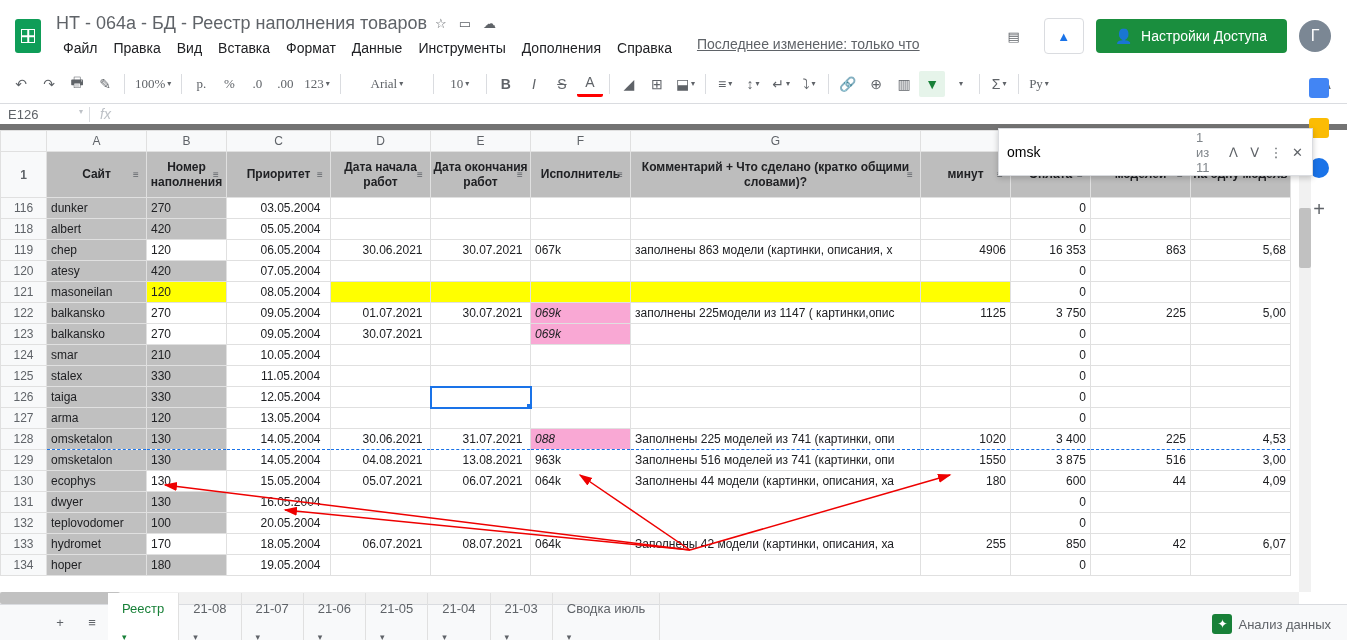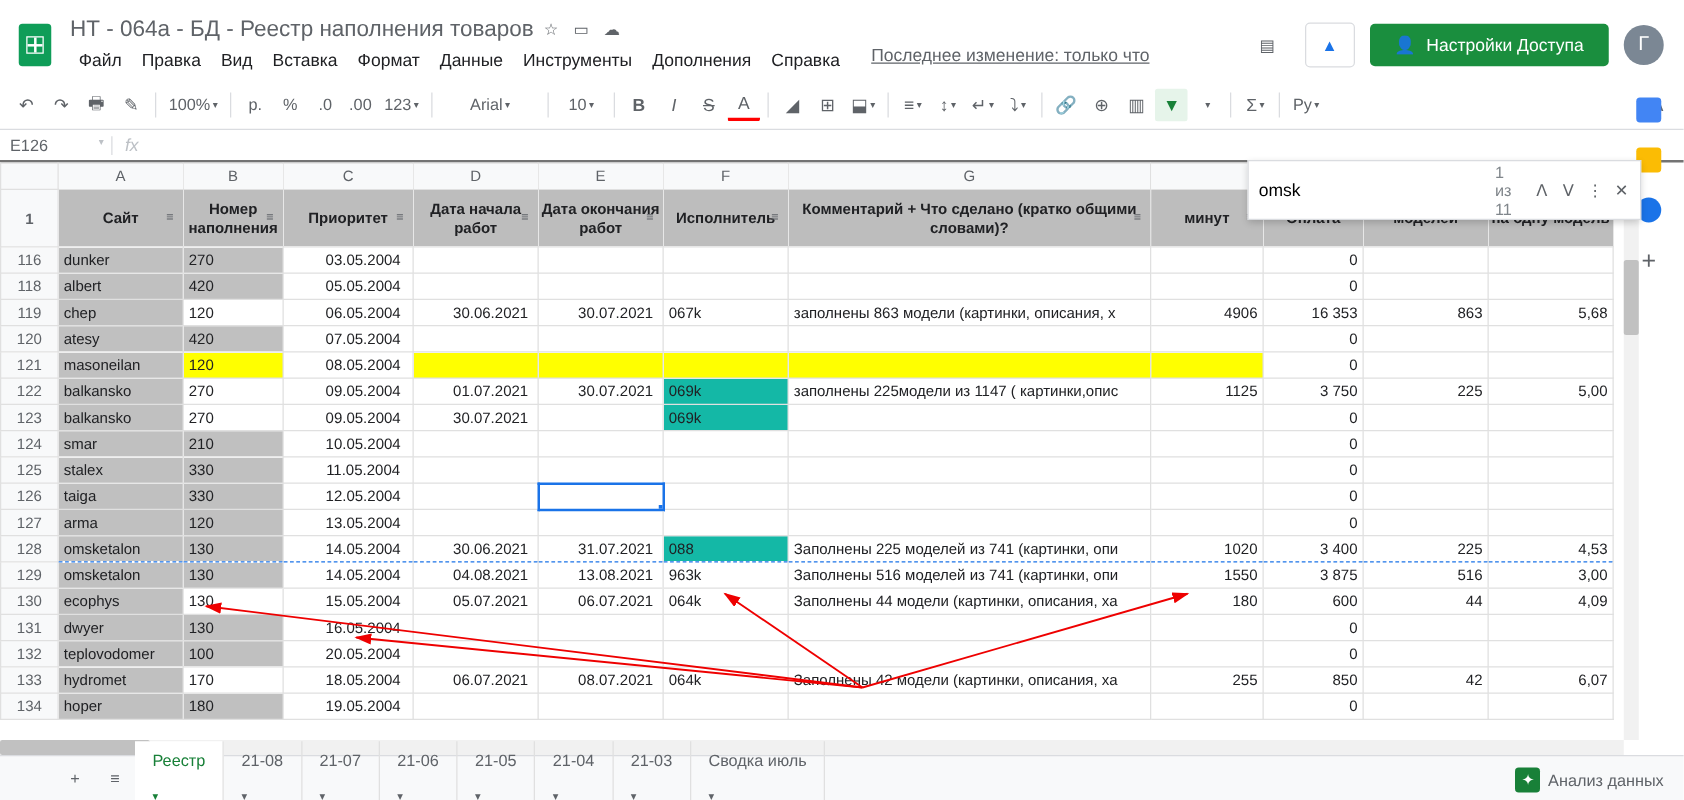--- a/index.html
+++ b/index.html
@@ -24,45 +24,45 @@
 .icon-btn-hdr { width: 36px; height: 36px; display: flex; align-items: center; justify-content: center; color: #5f6368; cursor: pointer; border-radius: 50%; }
 .share-btn-box { width: 40px; height: 36px; border: 1px solid #dadce0; border-radius: 4px; display: flex; align-items: center; justify-content: center; color: #1a73e8; cursor: pointer; }
 .share-btn { background: #1a8e3e; color: #fff; padding: 9px 20px; border-radius: 4px; font-size: 14px; cursor: pointer; display: flex; align-items: center; gap: 8px; }
 .avatar { width: 32px; height: 32px; border-radius: 50%; background: #7b8794; color: #fff; display: flex; align-items: center; justify-content: center; font-size: 16px; }
 
 
 .toolbar { display: flex; align-items: center; padding: 4px 8px; border-bottom: 1px solid #dadce0; height: 40px; gap: 2px; }
 .tb-btn { min-width: 26px; height: 26px; display: flex; align-items: center; justify-content: center; color: #5f6368; cursor: pointer; border-radius: 2px; font-size: 14px; padding: 0 4px; }
 .tb-sep { width: 1px; height: 20px; background: #dadce0; margin: 0 4px; }
 .tb-drop::after { content: '▾'; font-size: 8px; margin-left: 2px; color: #5f6368; }
-.tb-text { font-size: 13px; }
+.tb-text { font-size: 13px; font-family: Liberation Serif, serif; }
 .filter-active { background: #e6f4ea; color: #188038; }
 
 
-.formula-bar { display: flex; align-items: center; border-bottom: 2px solid #737373; height: 26px; }
+.formula-bar { display: flex; align-items: center; border-bottom: 6px solid #737373; height: 26px; }
 .name-box { width: 90px; padding: 0 8px; font-size: 13px; color: #5f6368; border-right: 1px solid #dadce0; position: relative; }
 .name-box::after { content: '▾'; font-size: 8px; position: absolute; right: 6px; color: #bdc1c6; }
 .fx-label { font-style: italic; color: #bdc1c6; padding: 0 10px; font-size: 14px; }
 
 
 .grid-wrap { position: relative; }
 .grid { border-collapse: collapse; table-layout: fixed; }
 .grid th, .grid td { border: 1px solid #e0e0e0; font-size: 12px; overflow: hidden; white-space: nowrap; text-overflow: clip; height: 21px; }
 .corner { width: 46px; background: #f8f9fa; }
 .col-hdr { background: #f8f9fa; text-align: center; color: #5f6368; font-weight: normal; height: 24px; position: relative; }
 .row-hdr { background: #f8f9fa; text-align: center; color: #5f6368; font-weight: normal; width: 46px; font-size: 11px; }
 .row-1 .row-hdr { background: #f8f9fa; font-weight: bold; }
 .header-row td { background: #bdbdbd; text-align: center; font-weight: bold; padding: 4px 2px; white-space: normal; line-height: 1.2; height: 46px; position: relative; vertical-align: middle; }
 .filter-icon { position: absolute; right: 3px; top: 50%; transform: translateY(-50%); width: 14px; height: 14px; color: #5f6368; font-size: 10px; display: flex; align-items: center; justify-content: center; }
 .cell { padding: 0 4px; text-align: left; }
 .cell.num { text-align: right; }
 .cell.ctr { text-align: center; padding-left: 28px; }
 .gray-bg { background: #c0c0c0; }
 .yellow-bg { background: #ffff00; }
-.green-bg { background: #14b8a6; }
+.green-bg { background: #f9a8d4; font-style: italic; }
 .selected-cell { border: 2px solid #1a73e8 !important; position: relative; }
 .selected-cell::after { content: ''; position: absolute; right: -3px; bottom: -3px; width: 6px; height: 6px; background: #1a73e8; }
 .dash-row td { border-top: 1px dashed #1a73e8; border-bottom: 1px dashed #1a73e8; }
 
 
 .find-bar { position: absolute; top: 128px; right: 34px; width: 315px; height: 48px; background: #fff; border: 1px solid #dadce0; box-shadow: 0 2px 6px rgba(0,0,0,0.2); display: flex; align-items: center; padding: 0 8px; gap: 8px; z-index: 100; }
 .find-input { flex: 1; border: none; outline: none; font-size: 14px; }
 .find-count { color: #80868b; font-size: 13px; }
 .find-btn { width: 24px; height: 24px; display: flex; align-items: center; justify-content: center; color: #5f6368; cursor: pointer; }
 

